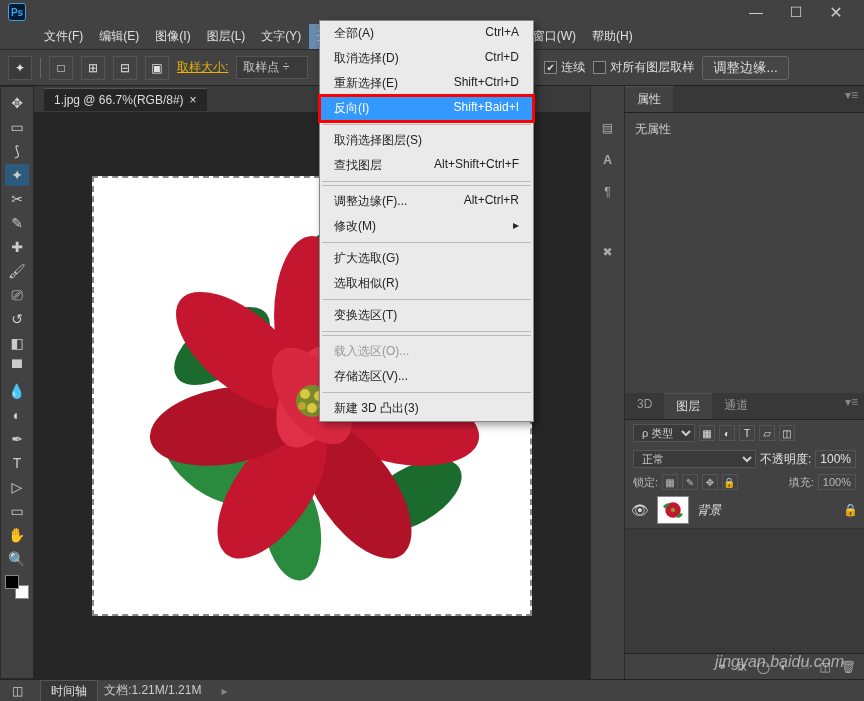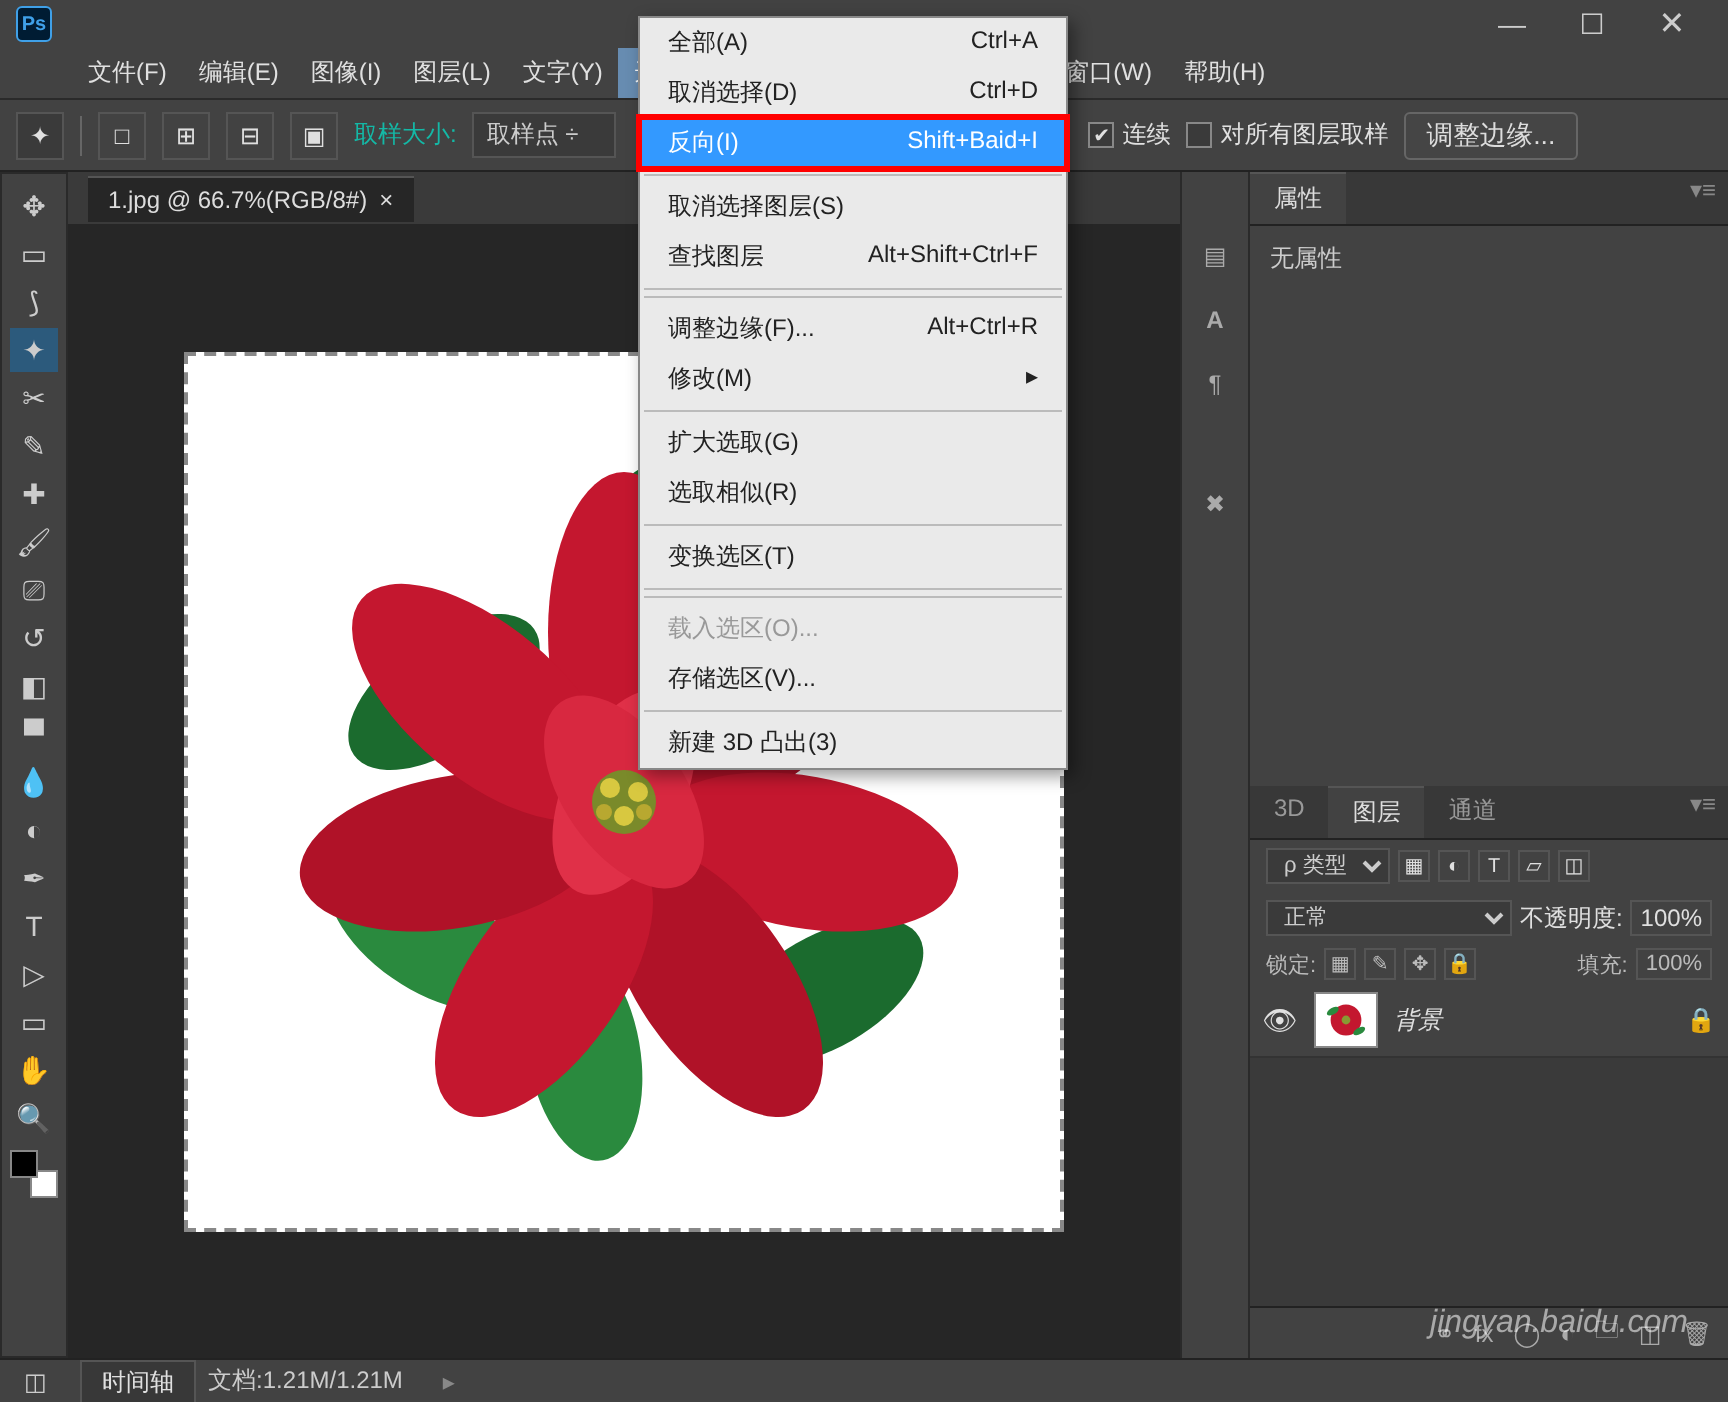--- a/index.html
+++ b/index.html
@@ -15,21 +15,21 @@
 
 .menubar { height: 26px; background: #424242; display: flex; align-items: center; padding-left: 36px; border-bottom: 1px solid #2a2a2a; }
 .menu-item { padding: 4px 8px; color: #e0e0e0; cursor: pointer; }
 .menu-item.active { background: #678cb1; color: #fff; }
 
 
 .optionsbar { height: 36px; background: #424242; display: flex; align-items: center; padding: 0 8px; gap: 8px; border-bottom: 1px solid #222; }
 .opt-icon { width: 24px; height: 24px; display: flex; align-items: center; justify-content: center; border: 1px solid #555; }
 .opt-icon.wand { background: #3a3a3a; }
 .divider-v { width: 1px; height: 20px; background: #666; }
-.opt-label { color: #14b8a6; }
+.opt-label { color: #eab308; text-decoration: underline; }
 .opt-select { background: #3a3a3a; border: 1px solid #555; color: #ccc; padding: 2px 18px 2px 6px; position: relative; }
 .checkbox { display: flex; align-items: center; gap: 4px; }
 .checkbox-box { width: 13px; height: 13px; border: 1px solid #888; background: #3a3a3a; display: flex; align-items: center; justify-content: center; font-size: 10px; }
 .btn-refine { background: #454545; border: 1px solid #666; padding: 2px 10px; color: #ddd; border-radius: 3px; }
 
 
 .main { display: flex; height: calc(100% - 86px - 22px); }
 .toolbox { width: 34px; background: #424242; display: flex; flex-direction: column; align-items: center; padding-top: 4px; border: 1px solid #2a2a2a; }
 .tool { width: 24px; height: 22px; margin: 1px 0; display: flex; align-items: center; justify-content: center; color: #ccc; font-size: 14px; cursor: pointer; }
 .tool.active { background: #2c5a7c; }
@@ -66,21 +66,21 @@
 .thumb svg { width: 26px; height: 22px; }
 .layer-name { font-style: italic; }
 .lock-icon { margin-left: auto; font-size: 12px; }
 .layer-footer { height: 26px; background: #424242; display: flex; align-items: center; justify-content: flex-end; gap: 10px; padding: 0 8px; border-top: 1px solid #222; color: #aaa; }
 
 
 .statusbar { height: 22px; background: #424242; display: flex; align-items: center; padding: 0 12px; color: #ccc; border-top: 1px solid #222; gap: 20px; }
 .timeline-tab { background: #383838; padding: 2px 10px; border: 1px solid #555; }
 
 
-.dropdown { position: absolute; left: 319px; top: 8px; width: 215px; background: #eaeaea; border: 1px solid #888; box-shadow: 3px 3px 8px rgba(0,0,0,.4); z-index: 100; color: #222; }
+.dropdown { position: absolute; left: 319px; top: 20px; width: 215px; background: #eaeaea; border: 1px solid #888; box-shadow: 3px 3px 8px rgba(0,0,0,.4); z-index: 100; color: #222; }
 .dd-item { display: flex; padding: 4px 14px; cursor: pointer; }
 .dd-item.highlighted { background: #3399ff; color: #fff; outline: 3px solid #ff0000; outline-offset: -1px; }
 .dd-item.disabled { color: #999; }
 .dd-shortcut { margin-left: auto; }
 .dd-sep { height: 1px; background: #bbb; margin: 3px 2px; }
 .dd-arrow { margin-left: auto; }
 
 
 .watermark { position: absolute; right: 20px; bottom: 30px; color: rgba(255,255,255,.7); text-align: right; pointer-events: none; }
 .watermark .big { font-size: 28px; font-weight: bold; display: flex; align-items: center; gap: 4px; }
@@ -288,20 +288,24 @@
 
 <div class="dropdown">
     <div class="dd-item">
       <span>全部(A)</span>
       <span class="dd-shortcut">Ctrl+A</span>
     </div>
     <div class="dd-item">
       <span>取消选择(D)</span>
       <span class="dd-shortcut">Ctrl+D</span>
     </div>
+    <div class="dd-item">
+      <span>重新选择(E)</span>
+      <span class="dd-shortcut">Shift+Ctrl+D</span>
+    </div>
     <div class="dd-item highlighted">
       <span>反向(I)</span>
       <span class="dd-shortcut">Shift+Baid+I</span>
     </div>
     <div class="dd-sep"></div>
     <div class="dd-item">
       <span>取消选择图层(S)</span>
     </div>
     <div class="dd-item">
       <span>查找图层</span>

